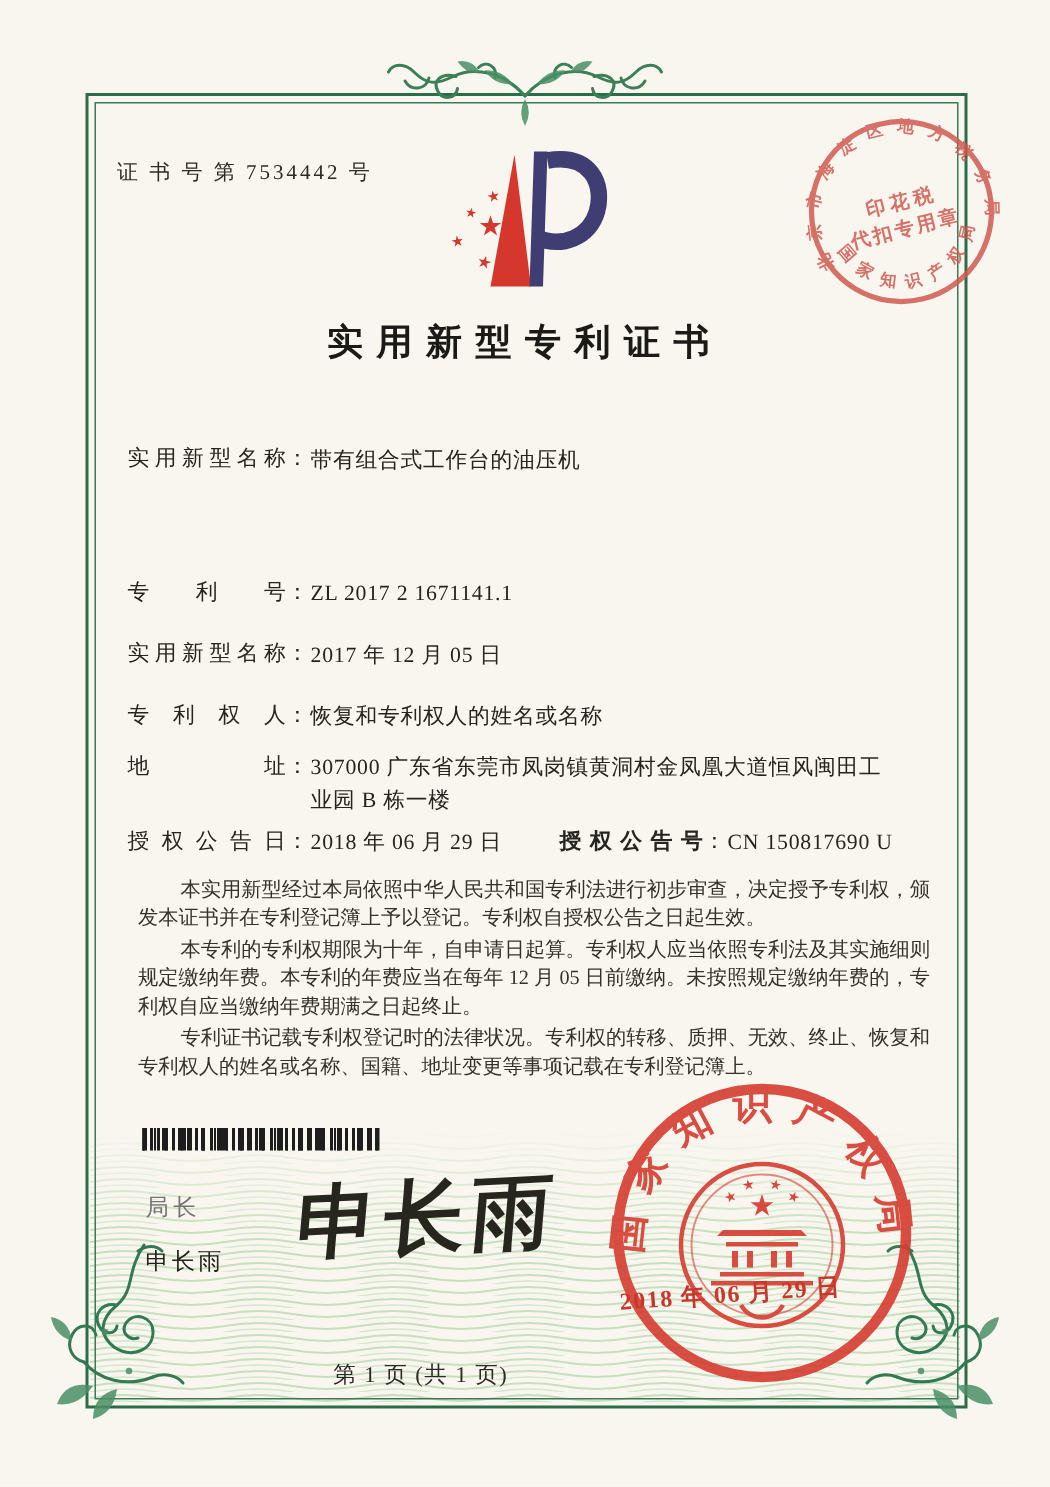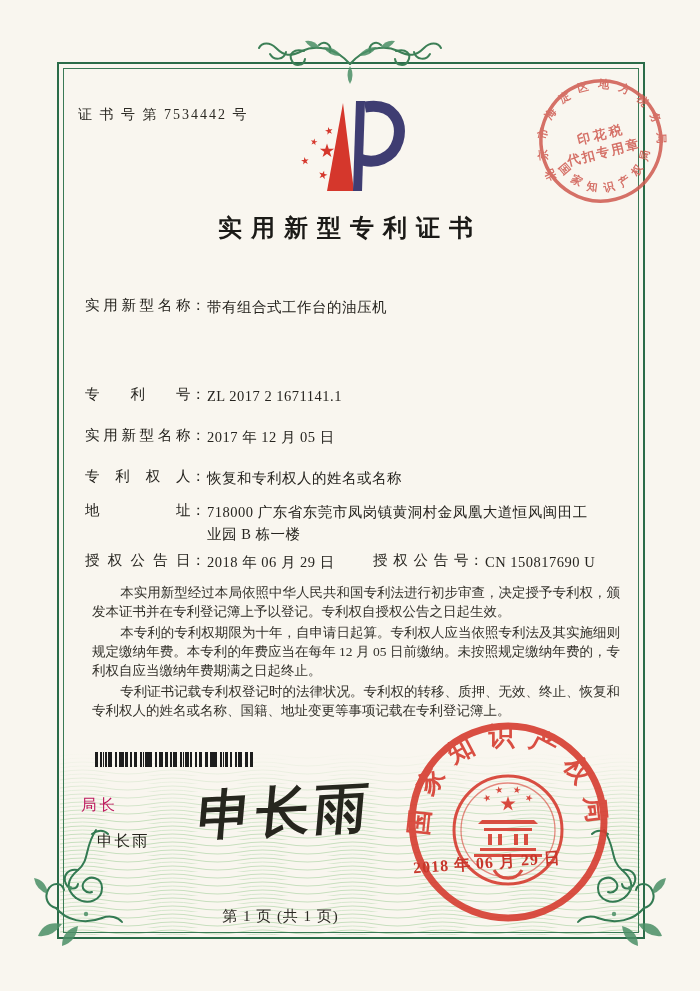--- a/index.html
+++ b/index.html
@@ -17,33 +17,33 @@
   .logo{position:absolute;left:293px;top:99px;z-index:3;}
   .title{position:absolute;left:0;top:212px;width:700px;text-align:center;font-size:24px;
          font-weight:600;letter-spacing:9px;color:#1b1a17;z-index:3;}
   
   .frow{position:absolute;left:85px;width:540px;font-size:14.5px;color:#26241f;z-index:3;letter-spacing:.5px;}
   .flabel{display:inline-block;width:106px;text-align:justify;text-align-last:justify;vertical-align:top;}
   .fcolon{display:inline-block;width:16px;vertical-align:top;}
   .fvalue{display:inline-block;vertical-align:top;max-width:410px;line-height:22px;}
   .addr .fvalue{width:394px;}
   .grant2{position:absolute;left:288px;top:0;}
-  .grant2 .flabel{width:96px;}
+  .grant2 .flabel{width:96px;font-weight:bold;}
   
   .body-text{position:absolute;left:80px;top:583px;width:540px;z-index:3;color:#33312b;
              font-size:13.5px;line-height:19px;text-align:justify;}
   .body-text p{margin:0 0 2px 12px;text-indent:2.1em;}
   
   .barcode{position:absolute;left:95px;top:752px;width:158px;height:15px;z-index:3;
     background:
       repeating-linear-gradient(90deg,#1d1d1d 0 2px,transparent 2px 5px),
       repeating-linear-gradient(90deg,#1d1d1d 0 1px,transparent 1px 8px),
       repeating-linear-gradient(90deg,#1d1d1d 0 3px,transparent 3px 13px);}
   
-  .officer-title{position:absolute;left:81px;top:795px;font-size:15.5px;letter-spacing:3px;color:#be185d;z-index:3;}
+  .officer-title{position:absolute;left:97px;top:795px;font-size:15.5px;letter-spacing:3px;color:#737373;z-index:3;}
   .officer-name{position:absolute;left:97px;top:831px;font-size:15.5px;letter-spacing:2px;color:#24221c;z-index:3;}
   .signature{position:absolute;left:198px;top:776px;font-size:54px;color:#26261e;z-index:3;
              font-weight:600;letter-spacing:4px;transform:rotate(-3deg) skewX(-8deg);}
   
   .tax-seal{position:absolute;left:531px;top:71px;z-index:4;opacity:.85;transform:rotate(-14deg);}
   .main-seal{position:absolute;left:403px;top:717px;z-index:4;opacity:.9;}
   .seal-date{position:absolute;left:413px;top:853px;z-index:5;color:#c8372b;font-size:16px;
              font-weight:600;letter-spacing:1px;transform:rotate(-4deg);}
   
   .orn-top{position:absolute;left:253px;top:34px;z-index:3;}
@@ -170,21 +170,21 @@
   <div class="frow" style="top:385px">
     <span class="flabel">专利号</span><span class="fcolon">：</span><span class="fvalue">ZL 2017 2 1671141.1</span>
   </div>
   <div class="frow" style="top:426px">
     <span class="flabel">实用新型名称</span><span class="fcolon">：</span><span class="fvalue">2017 年 12 月 05 日</span>
   </div>
   <div class="frow" style="top:467px">
     <span class="flabel">专利权人</span><span class="fcolon">：</span><span class="fvalue">恢复和专利权人的姓名或名称</span>
   </div>
   <div class="frow addr" style="top:501px">
-    <span class="flabel">地址</span><span class="fcolon">：</span><span class="fvalue">718000 广东省东莞市凤岗镇黄洞村金凤凰大道恒风闽田工业园 B 栋一楼</span>
+    <span class="flabel">地址</span><span class="fcolon">：</span><span class="fvalue">307000 广东省东莞市凤岗镇黄洞村金凤凰大道恒风闽田工业园 B 栋一楼</span>
   </div>
   <div class="frow" style="top:551px">
     <span class="flabel">授权公告日</span><span class="fcolon">：</span><span class="fvalue">2018 年 06 月 29 日</span>
     <span class="grant2">
       <span class="flabel">授权公告号</span><span class="fcolon">：</span><span class="fvalue">CN 150817690 U</span>
     </span>
   </div>
 
   <div class="body-text">
     <p>本实用新型经过本局依照中华人民共和国专利法进行初步审查，决定授予专利权，颁发本证书并在专利登记簿上予以登记。专利权自授权公告之日起生效。</p>

